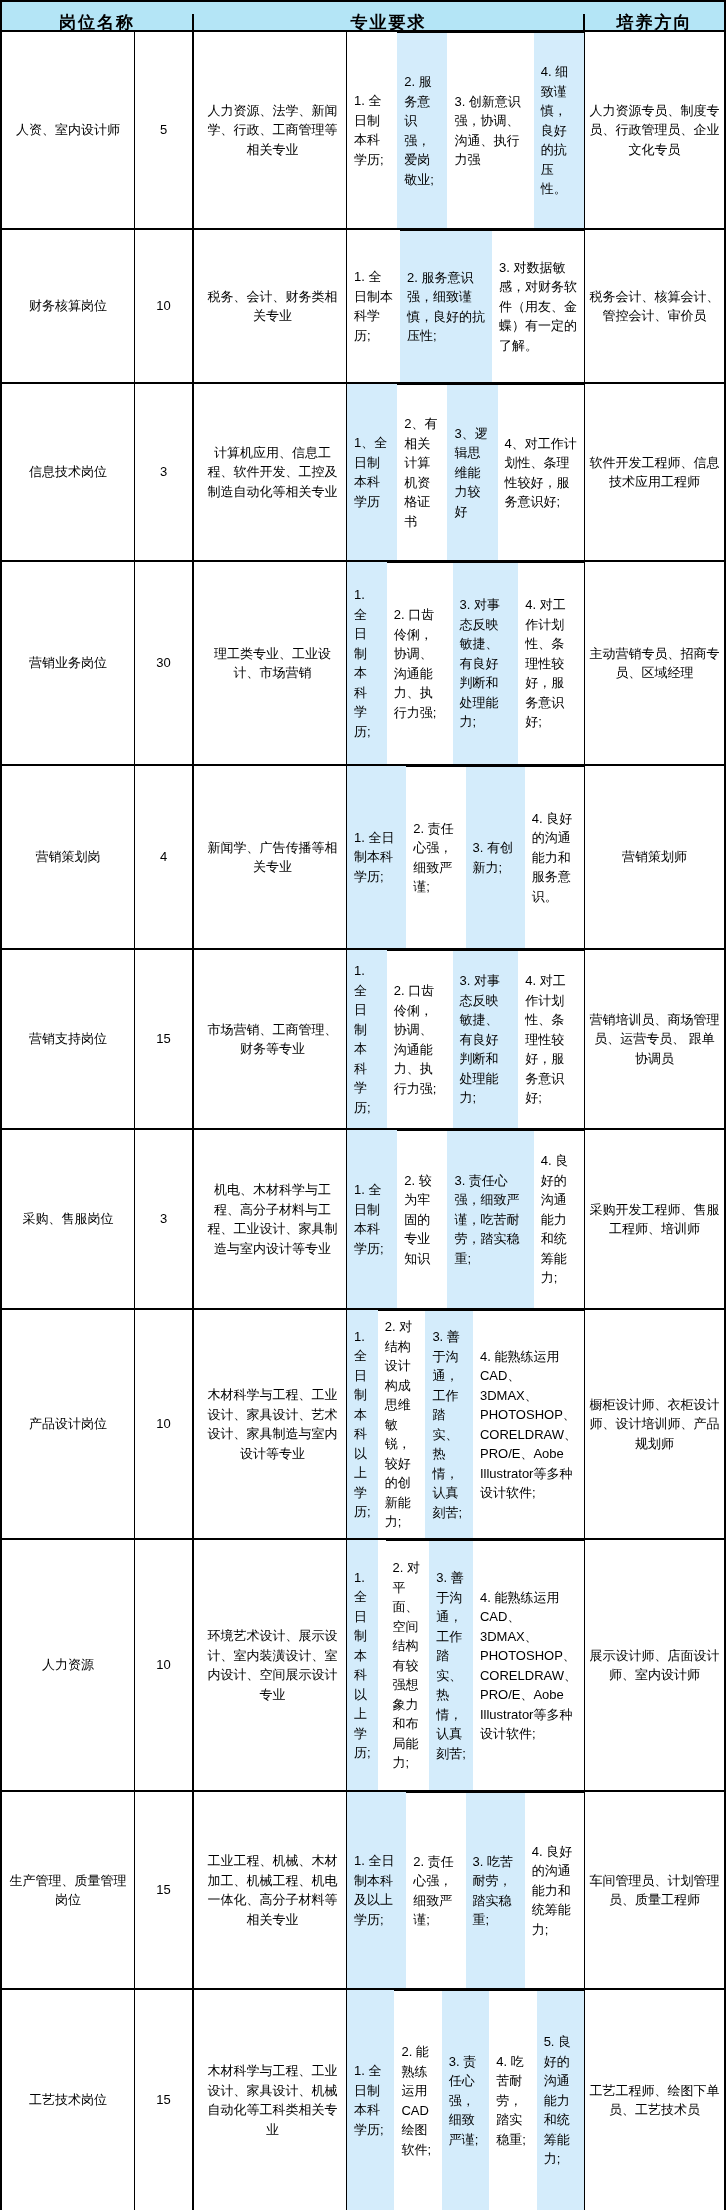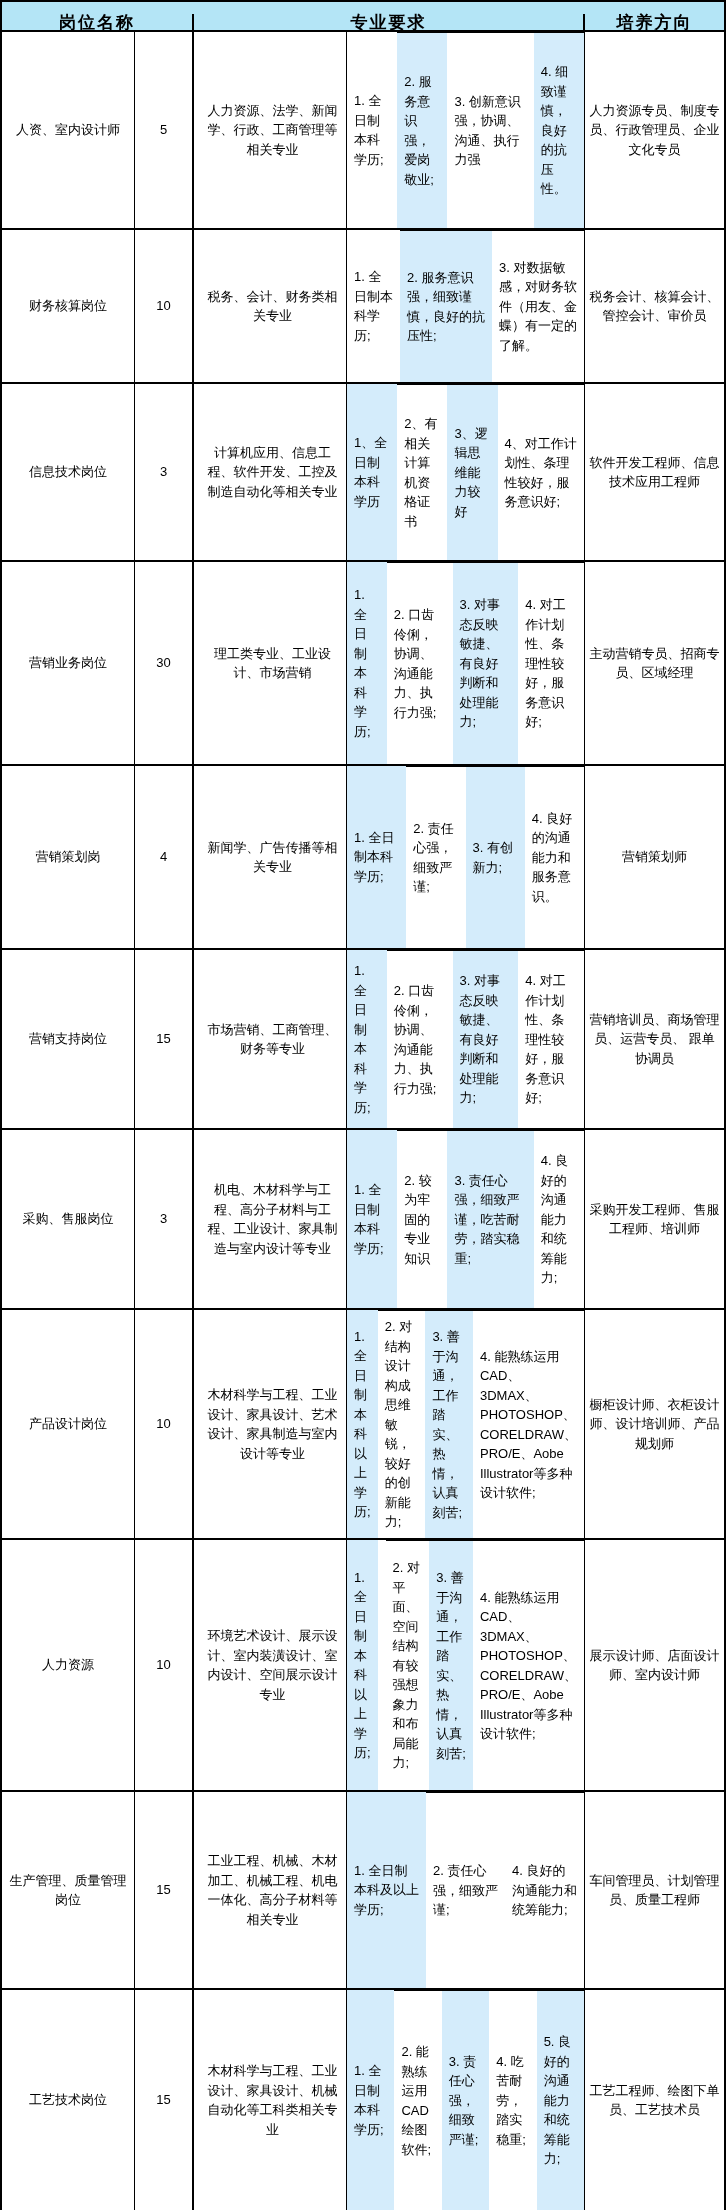--- a/index.html
+++ b/index.html
@@ -190,20 +190,21 @@
         </div>
         <div class="td dir cellc">展示设计师、店面设计师、室内设计师</div>
       </div>
       <div class="trow" style="height: 198px;">
         <div class="td name cellc">生产管理、质量管理岗位</div>
         <div class="td count cellc">15</div>
         <div class="td majors cellc">工业工程、机械、木材加工、机械工程、机电一体化、高分子材料等相关专业</div>
         <div class="td reqs">
           <div class="req hl" style="flex-grow: 1;">1. 全日制本科及以上学历;</div>
           <div class="req" style="flex-grow: 1;">2. 责任心强，细致严谨;</div>
+          <div class="req hl" style="flex-grow: 1;">3. 吃苦耐劳，踏实稳重;</div>
           <div class="req" style="flex-grow: 1;">4. 良好的沟通能力和统筹能力;</div>
         </div>
         <div class="td dir cellc">车间管理员、计划管理员、质量工程师</div>
       </div>
       <div class="trow" style="height: 220px;">
         <div class="td name cellc">工艺技术岗位</div>
         <div class="td count cellc">15</div>
         <div class="td majors cellc">木材科学与工程、工业设计、家具设计、机械自动化等工科类相关专业</div>
         <div class="td reqs">
           <div class="req hl" style="flex-grow: 1;">1. 全日制本科学历;</div>

